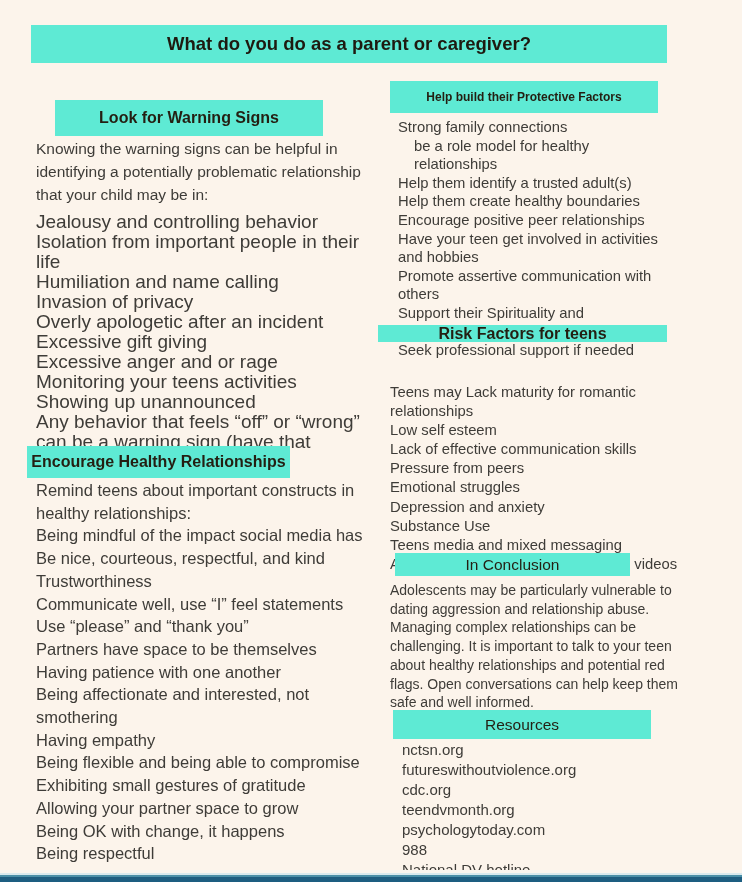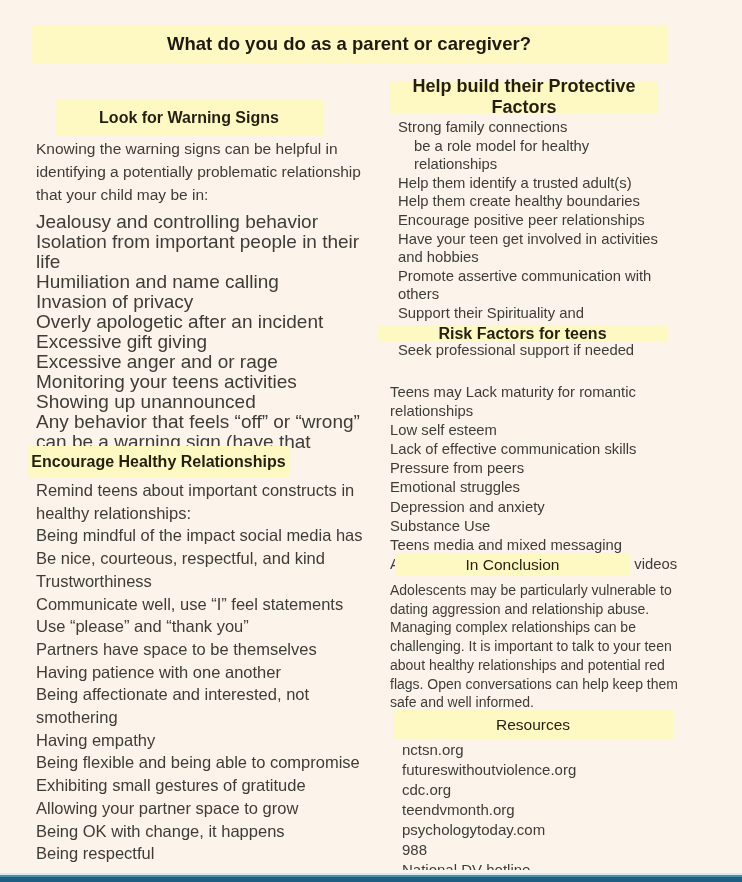--- a/index.html
+++ b/index.html
@@ -8,35 +8,35 @@
   #page {
     position: relative;
     width: 742px;
     height: 882px;
     background: #FCF4EB;
     overflow: hidden;
     color: #3E3C38;
   }
   .banner {
     position: absolute;
-    background: #fef9c3;
+    background: #5eead4;
     color: #241F12;
     display: flex;
     align-items: center;
     justify-content: center;
     text-align: center;
   }
   .banner.bold { font-weight: bold; }
   .title-banner { left: 31px; top: 25px; width: 636px; height: 38px; font-size: 18.5px; font-weight: bold; color: #1E1A10; }
   .warning-banner    { left: 31px;  top: 100px; width: 268px; height: 36px; font-size: 16px; margin-left: 24px; }
   .healthy-banner    { left: 27px;  top: 446px; width: 263px; height: 32px; font-size: 16px; }
-  .protective-banner { left: 390px; top: 81px;  width: 268px; height: 32px; font-size: 18px; }
+  .protective-banner { left: 390px; top: 81px;  width: 268px; height: 32px; font-size: 12px; }
   .risk-banner       { left: 378px; top: 325px; width: 289px; height: 17px; font-size: 16px; }
   .conclusion-banner { left: 395px; top: 553px; width: 235px; height: 23px; font-size: 15.5px; }
-  .resources-banner  { left: 393px; top: 710px; width: 280px; height: 29px; font-size: 15.5px; }
+  .resources-banner  { left: 393px; top: 710px; width: 258px; height: 29px; font-size: 15.5px; }
 
   .textblock { position: absolute; }
   .warning-intro  { left: 36px; top: 137px; width: 332px; font-size: 15.5px; line-height: 23px; }
   .warning-list   { left: 36px; top: 212px; width: 334px; font-size: 19px; line-height: 20px; }
   .healthy-list   { left: 36px; top: 479px; width: 332px; font-size: 16.5px; line-height: 22.7px; }
   .protective-list{ left: 398px; top: 118px; width: 272px; font-size: 14.8px; line-height: 18.6px; }
   .protective-list .indent { padding-left: 16px; }
   .risk-list      { left: 390px; top: 359px; width: 302px; font-size: 14.8px; line-height: 19.1px; margin-top: 24px; }
   .conclusion-text{ left: 390px; top: 581px; width: 298px; font-size: 14px; line-height: 18.7px; }
   .resources-list { left: 402px; top: 740px; width: 280px; font-size: 15px; line-height: 20px; }

